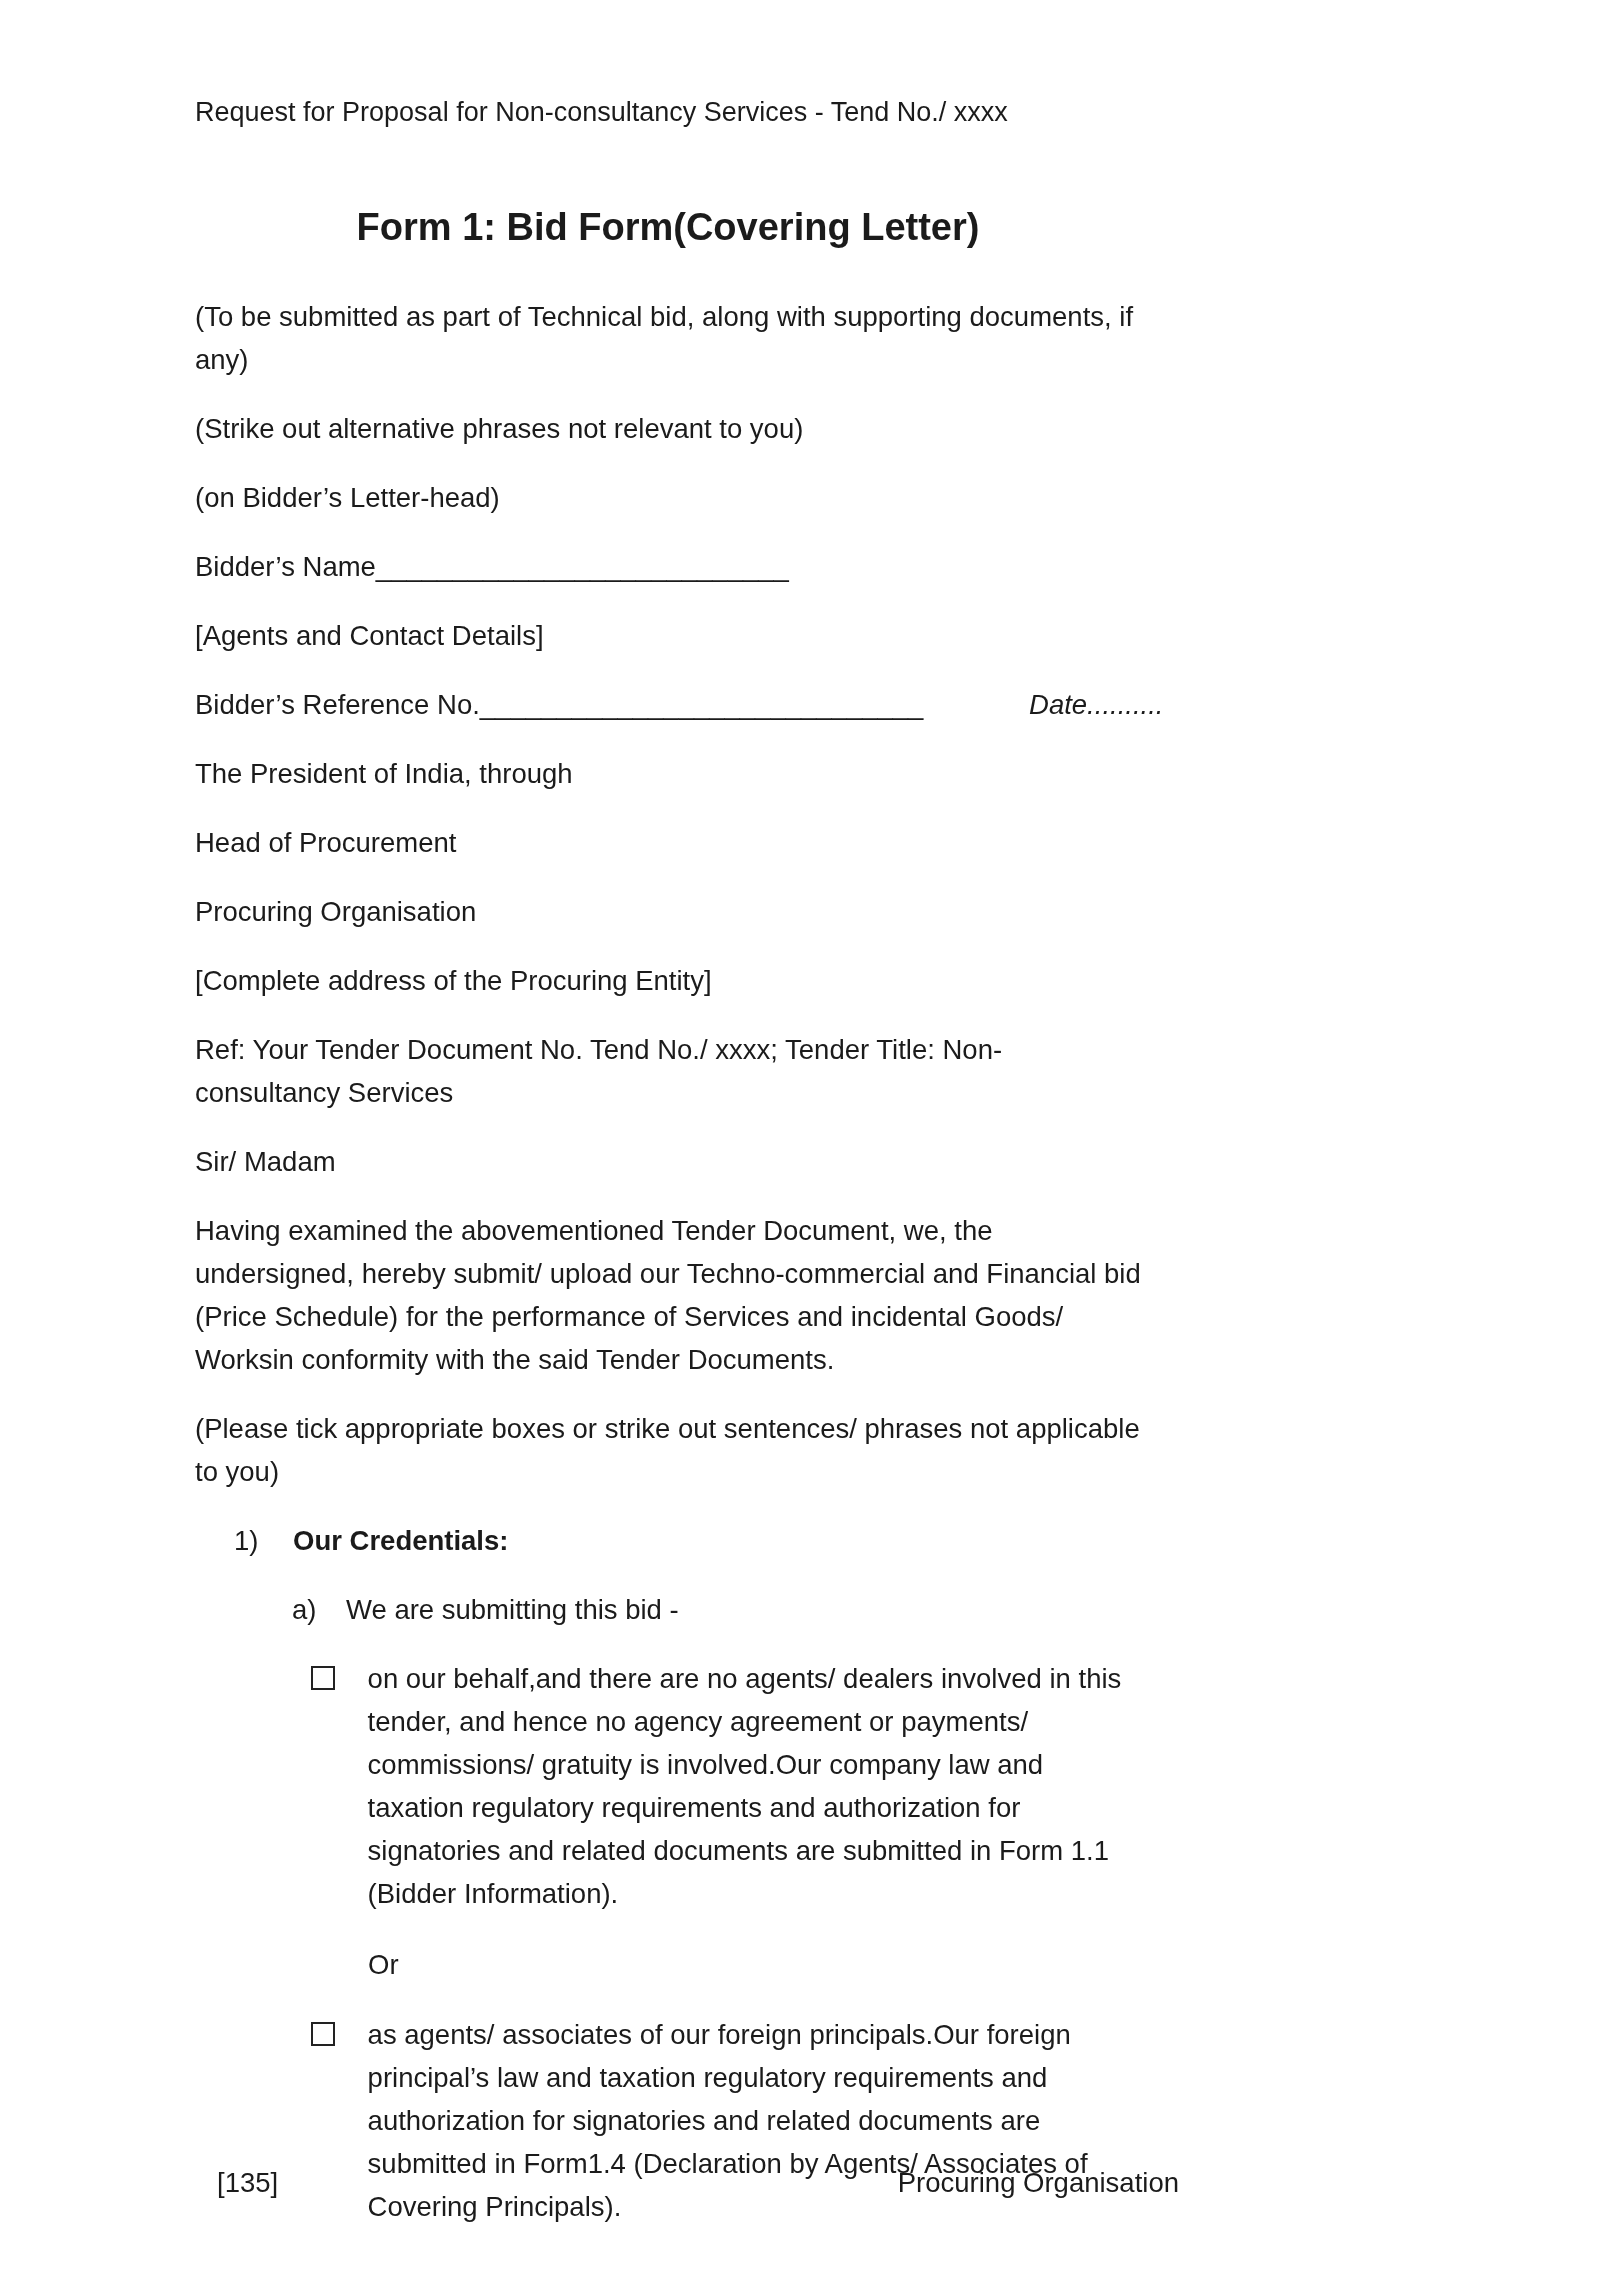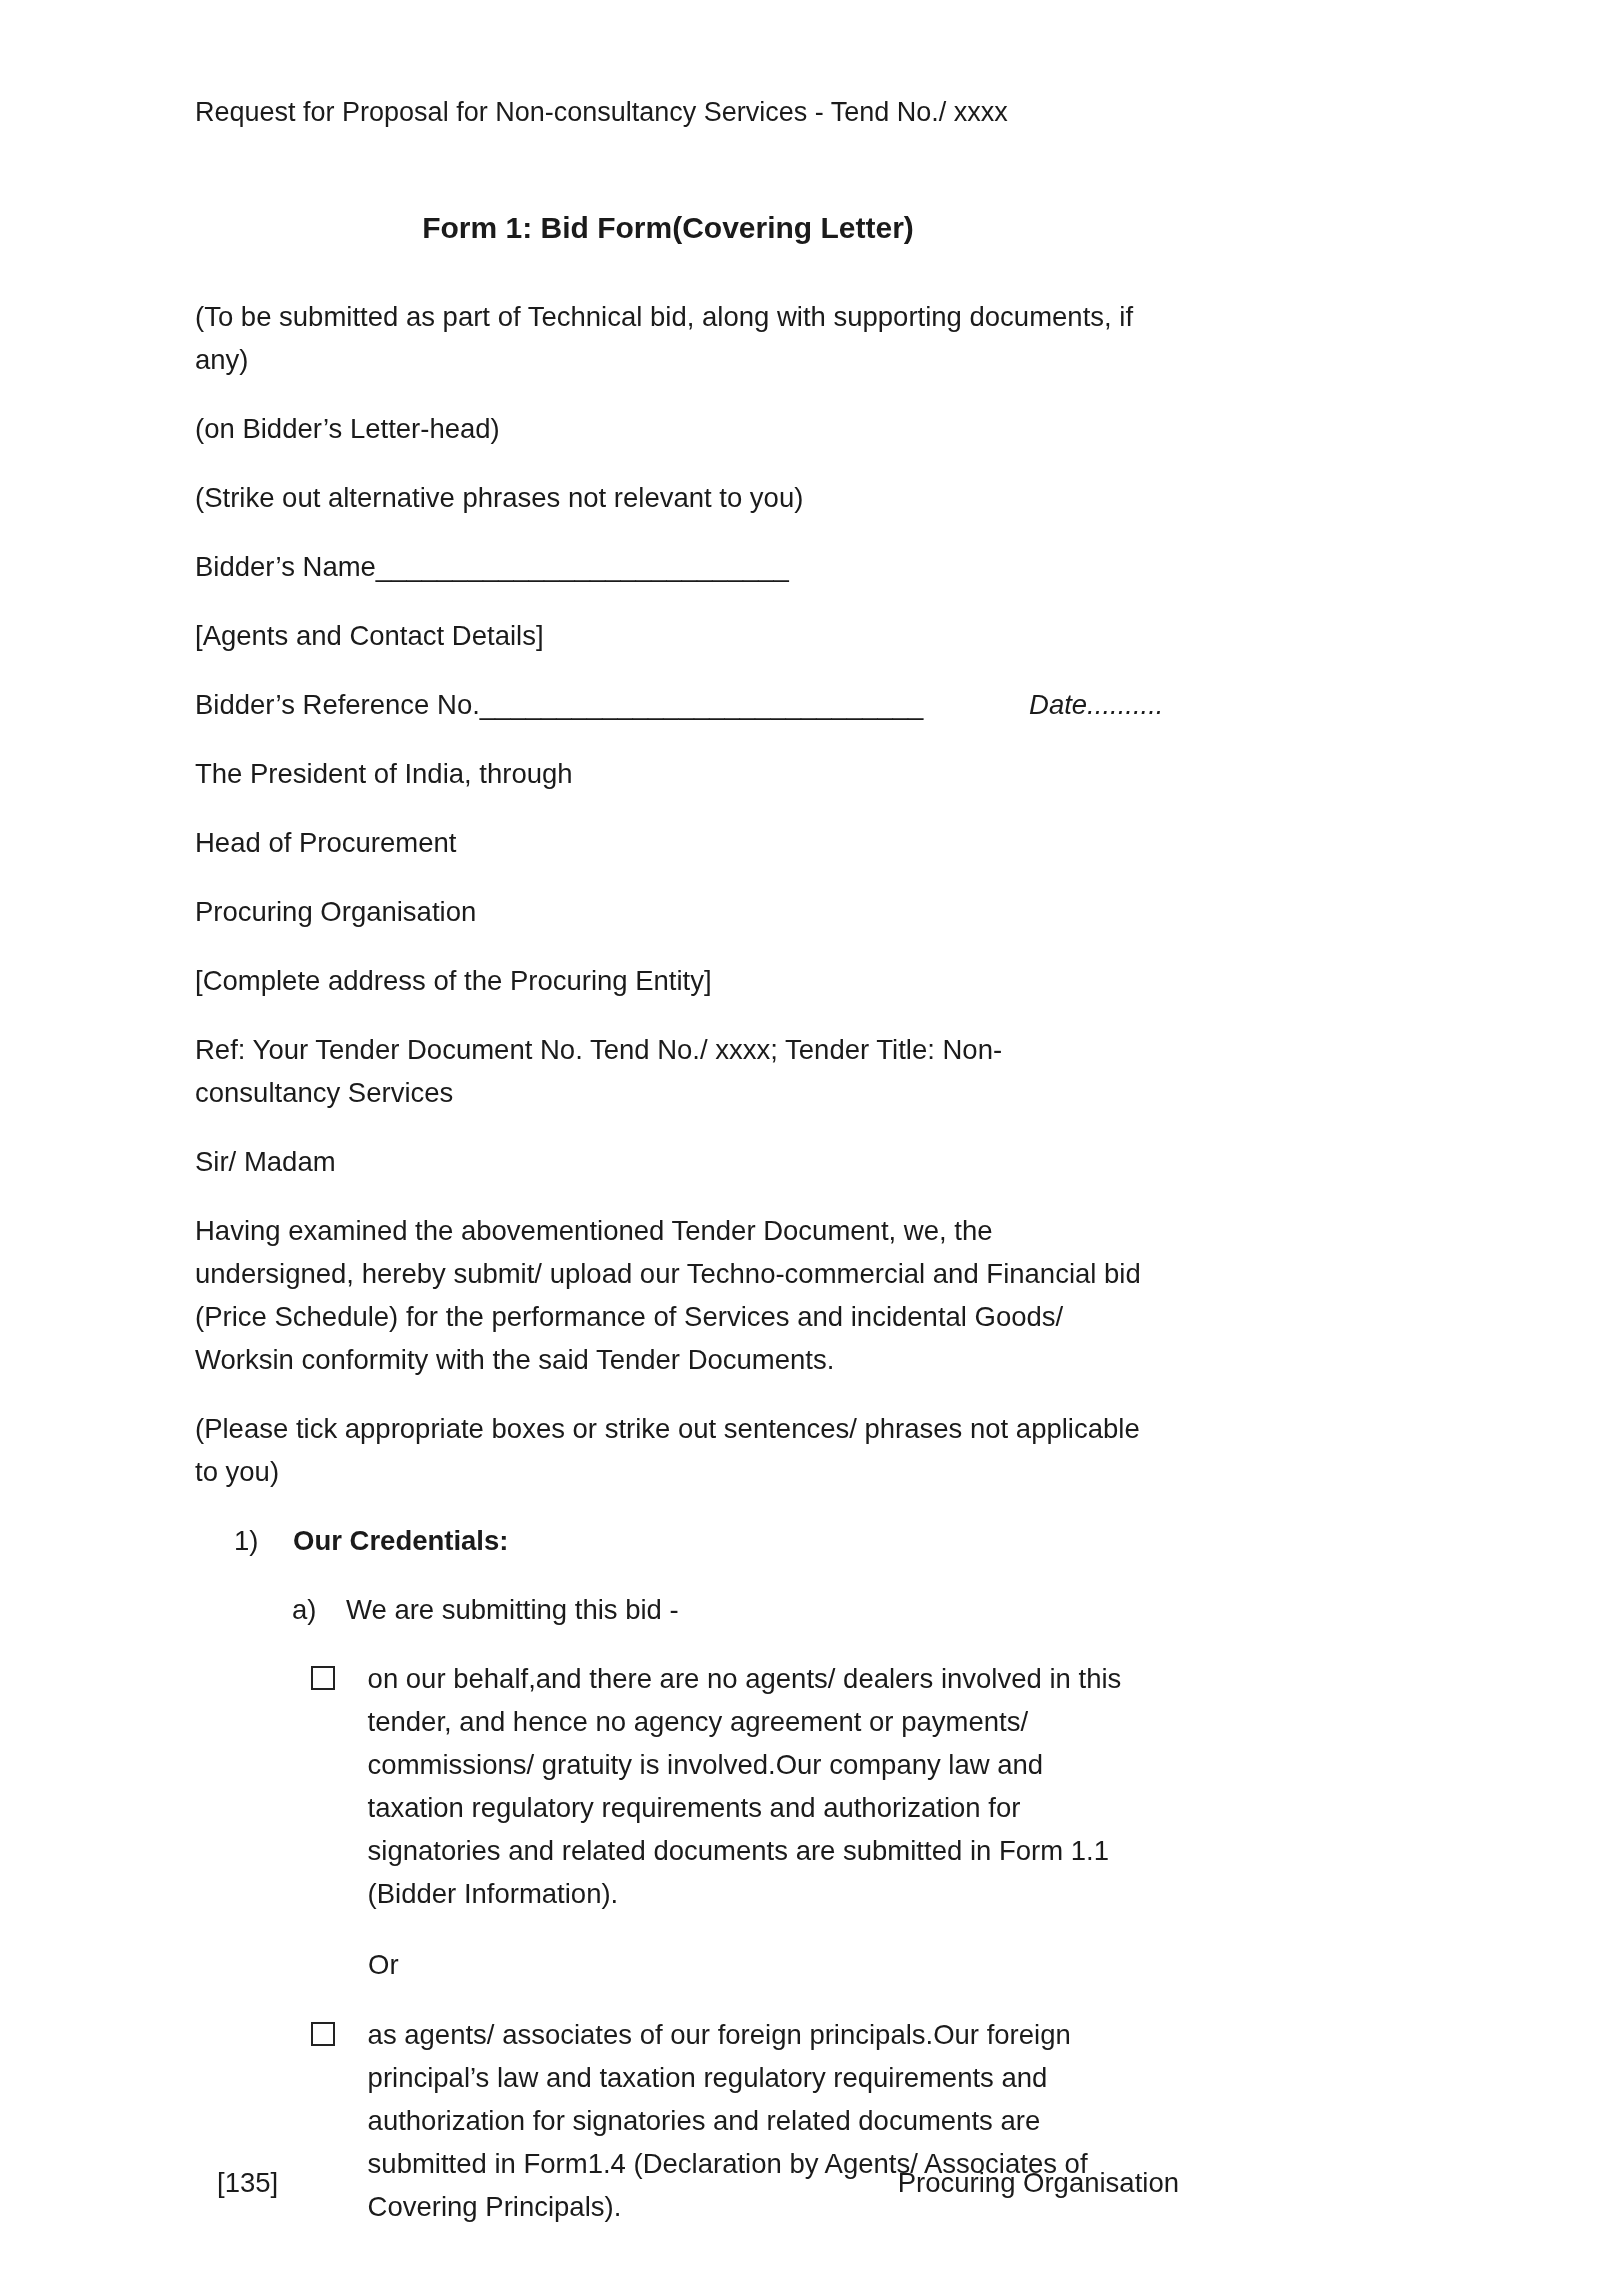--- a/index.html
+++ b/index.html
@@ -17,21 +17,21 @@
     left: 195px;
     right: 243px;
     top: 95px;
   }
   .doc-header {
     font-size: 27px;
     line-height: 34px;
     margin: 0 0 75px 0;
   }
   .doc-title {
-    font-size: 30px;
+    font-size: 38px;
     line-height: 47px;
     font-weight: bold;
     text-align: center;
     margin: 0 0 44px 0;
   }
   p.para {
     font-size: 27.5px;
     line-height: 43px;
     margin: 0 0 26px 0;
   }
@@ -92,22 +92,22 @@
 <body>
 
 <div class="page">
   <div class="content">
 
     <div class="doc-header">Request for Proposal for Non-consultancy Services - Tend No./ xxxx</div>
 
     <div class="doc-title">Form 1: Bid Form(Covering Letter)</div>
 
     <p class="para">(To be submitted as part of Technical bid, along with supporting documents, if any)</p>
+    <p class="para">(Strike out alternative phrases not relevant to you)</p>
     <p class="para">(on Bidder’s Letter-head)</p>
-    <p class="para">(Strike out alternative phrases not relevant to you)</p>
     <p class="para">Bidder’s Name___________________________</p>
     <p class="para">[Agents and Contact Details]</p>
 
     <p class="para ref-row">
       <span>Bidder’s Reference No._____________________________</span>
       <span class="date">Date..........</span>
     </p>
 
     <p class="para">The President of India, through</p>
     <p class="para">Head of Procurement</p>

